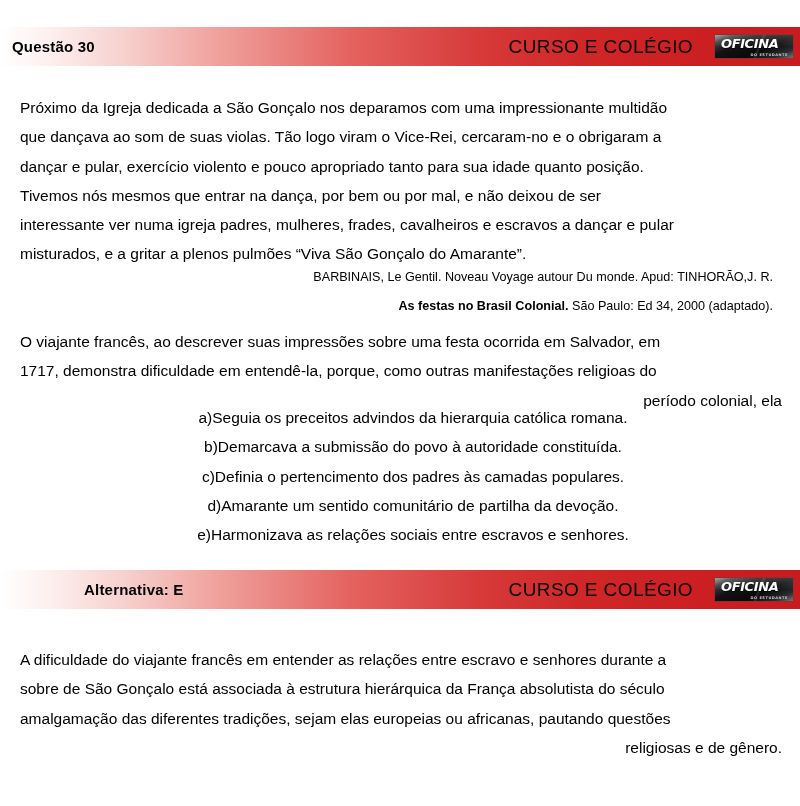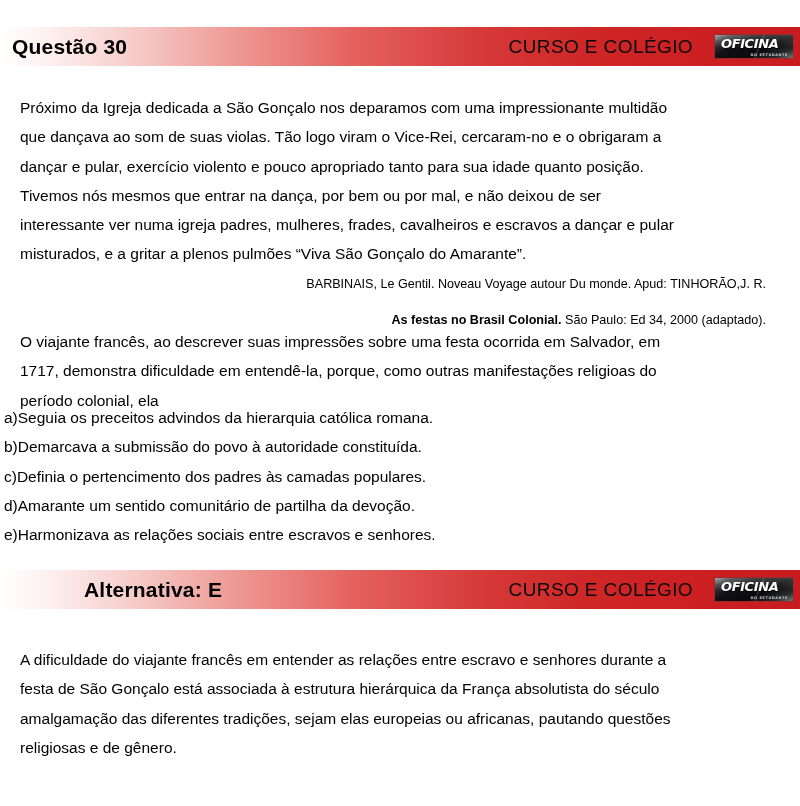--- a/index.html
+++ b/index.html
@@ -29,21 +29,21 @@
                 #ef9e99 28%,
                 #e4625f 44%,
                 #d63a39 60%,
                 #cf2626 74%,
                 #cc1f22 88%,
                 #c81b1f 100%);
     display: flex;
     align-items: center;
   }
   .banner-title {
-    font-size: 21px;
+    font-size: 15px;
     font-weight: bold;
     letter-spacing: 0.2px;
     white-space: nowrap;
   }
   .banner-right {
     margin-left: auto;
     display: flex;
     align-items: center;
     padding-right: 6px;
     gap: 12px;
@@ -107,44 +107,45 @@
   
   .txt {
     position: absolute;
     left: 20px;
     width: 762px;
     font-size: 15.5px;
     line-height: 29.3px;
   }
   .txt-justify { text-align: justify; }
   .txt-justify > p { margin: 0; text-align: justify; }
-  .txt-justify > p:last-child { text-align: left; }
+  .txt-justify > p:last-child { text-align: right; }
 
   .quote-block { top: 93px; }
   .quote-block p { margin: 0; }
 
   .citation {
     position: absolute;
     right: 18px;
     width: 600px;
     text-align: right;
     font-size: 12.6px;
     line-height: 19.6px;
   }
-  .citation p { margin: 16px; }
+  .citation p { margin: 9px; }
   .citation b { font-weight: bold; }
 
   .statement { top: 315px; margin-top: 12px; }
 
   .options {
     position: absolute;
-    left: 4px;
+    left: 32px;
     width: 762px;
     font-size: 15.5px;
     line-height: 29.3px;
+    text-align: center;
   }
   .options .opt { white-space: nowrap; }
 
   .explanation { top: 645px; }
   .explanation p { margin: 0; }
 </style>
 </head>
 <body>
 
 <div class="banner" style="top:27px;">
@@ -196,16 +197,16 @@
       <div class="logo-sheen"></div>
       <div class="logo-slash"></div>
       <div class="logo-word">OFICINA</div>
       <div class="logo-sub">DO ESTUDANTE</div>
     </div>
   </div>
 </div>
 
 <div class="txt txt-justify explanation">
   <p>A dificuldade do viajante francês em entender as relações entre escravo e senhores durante a</p>
-  <p>festa de São Gonçalo está associada à estrutura hierárquica da França absolutista do século</p>
+  <p>sobre de São Gonçalo está associada à estrutura hierárquica da França absolutista do século</p>
   <p>amalgamação das diferentes tradições, sejam elas europeias ou africanas, pautando questões</p>
   <p>religiosas e de gênero.</p>
 </div>
 
 </body></html>

